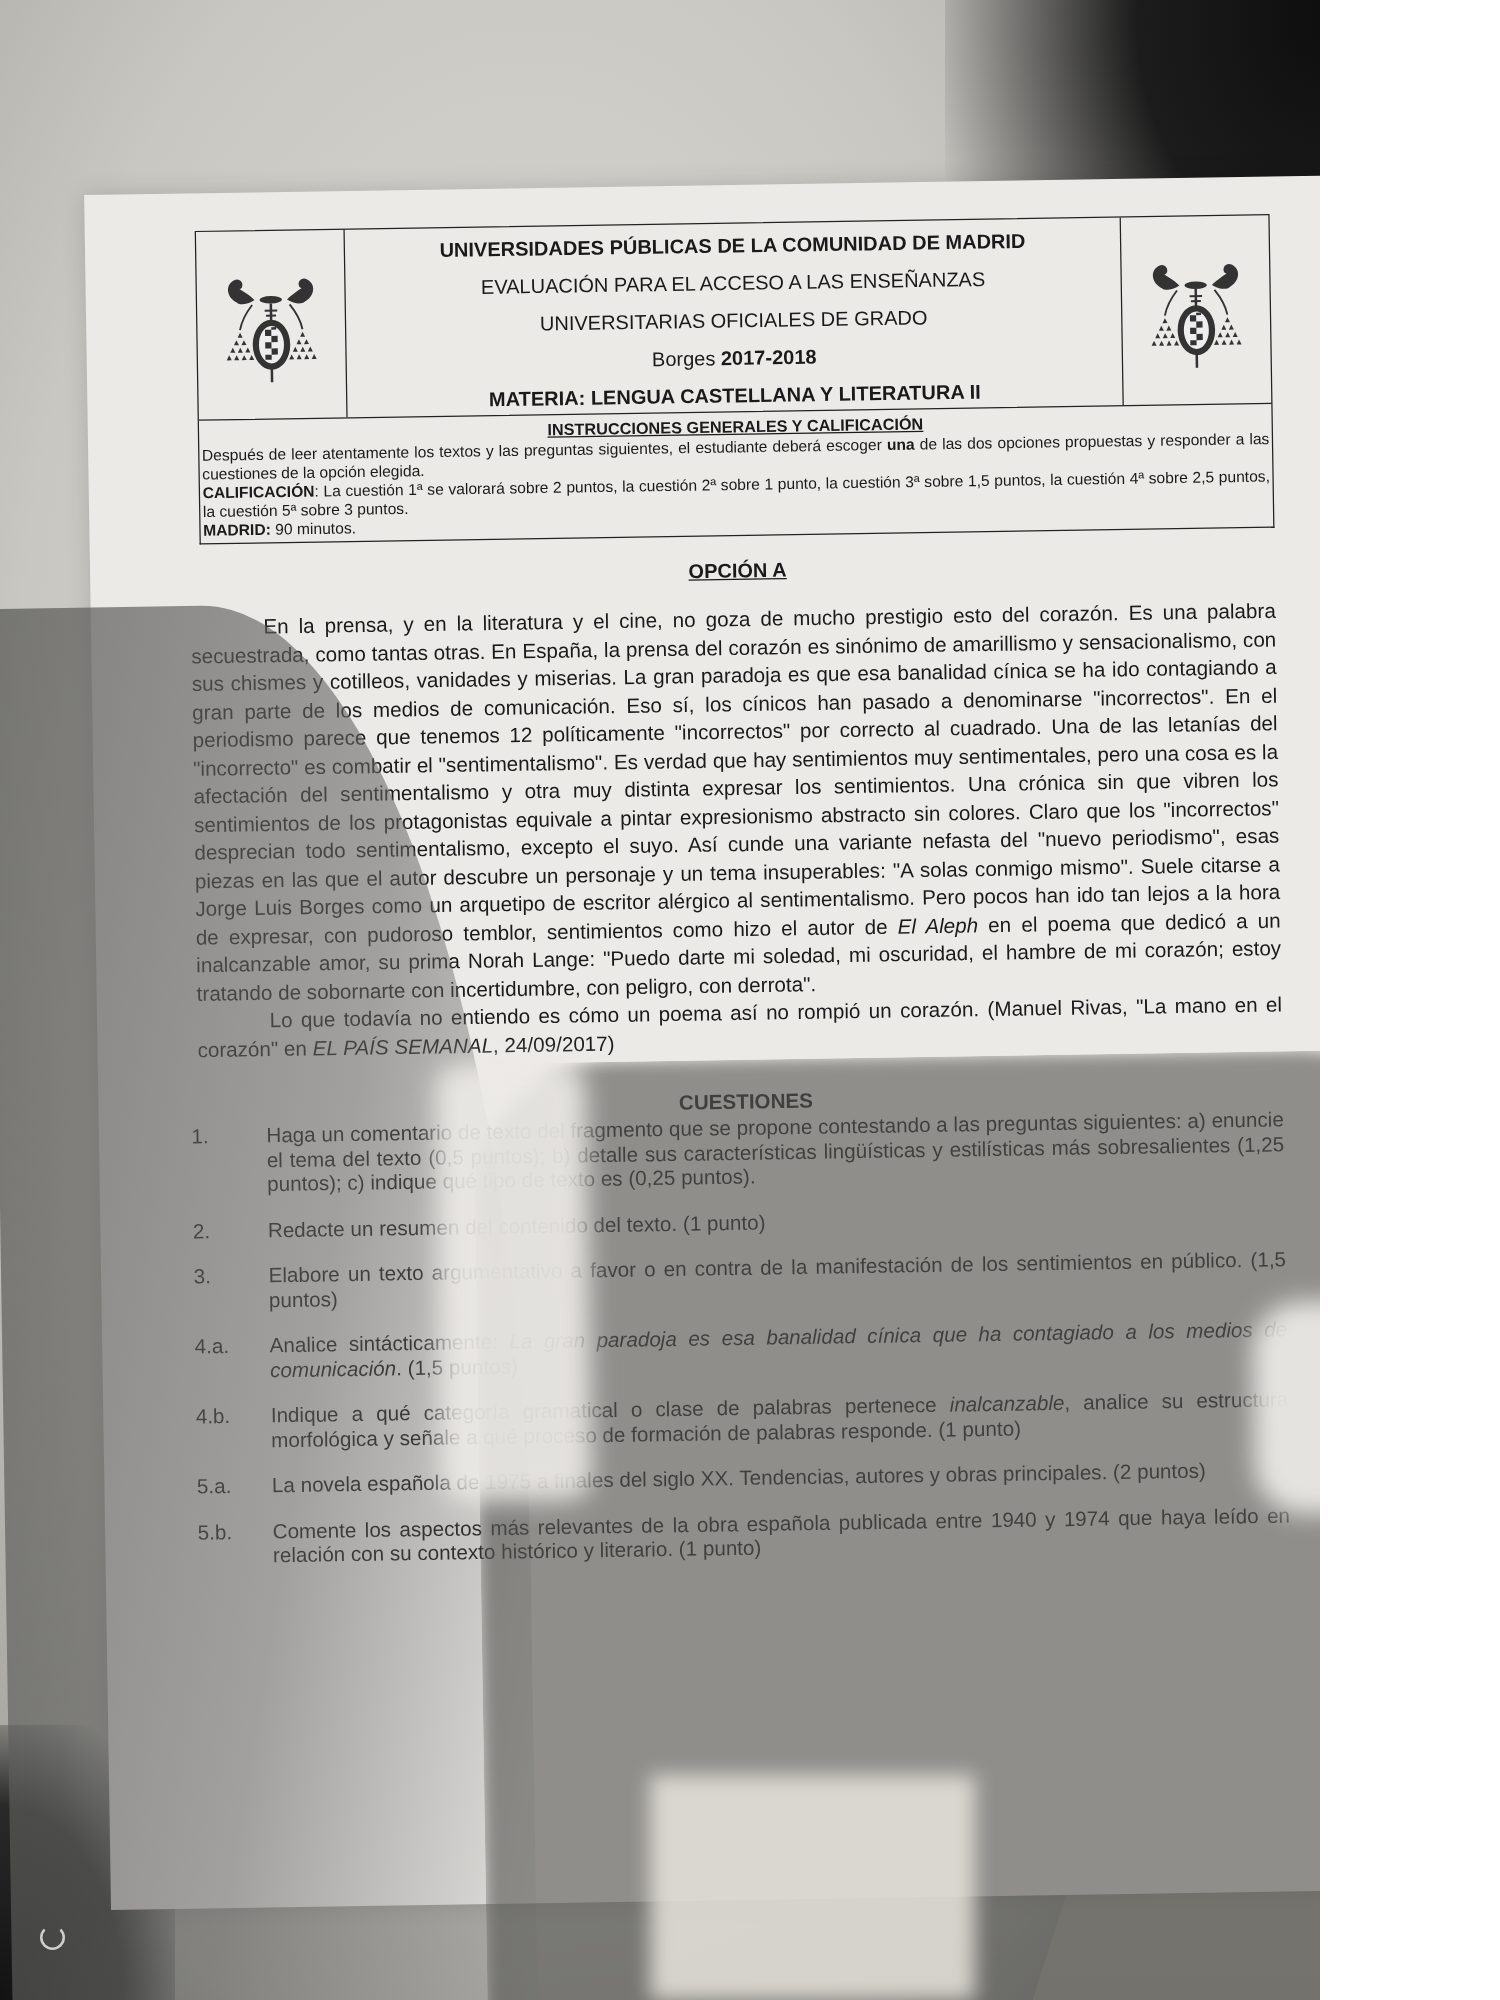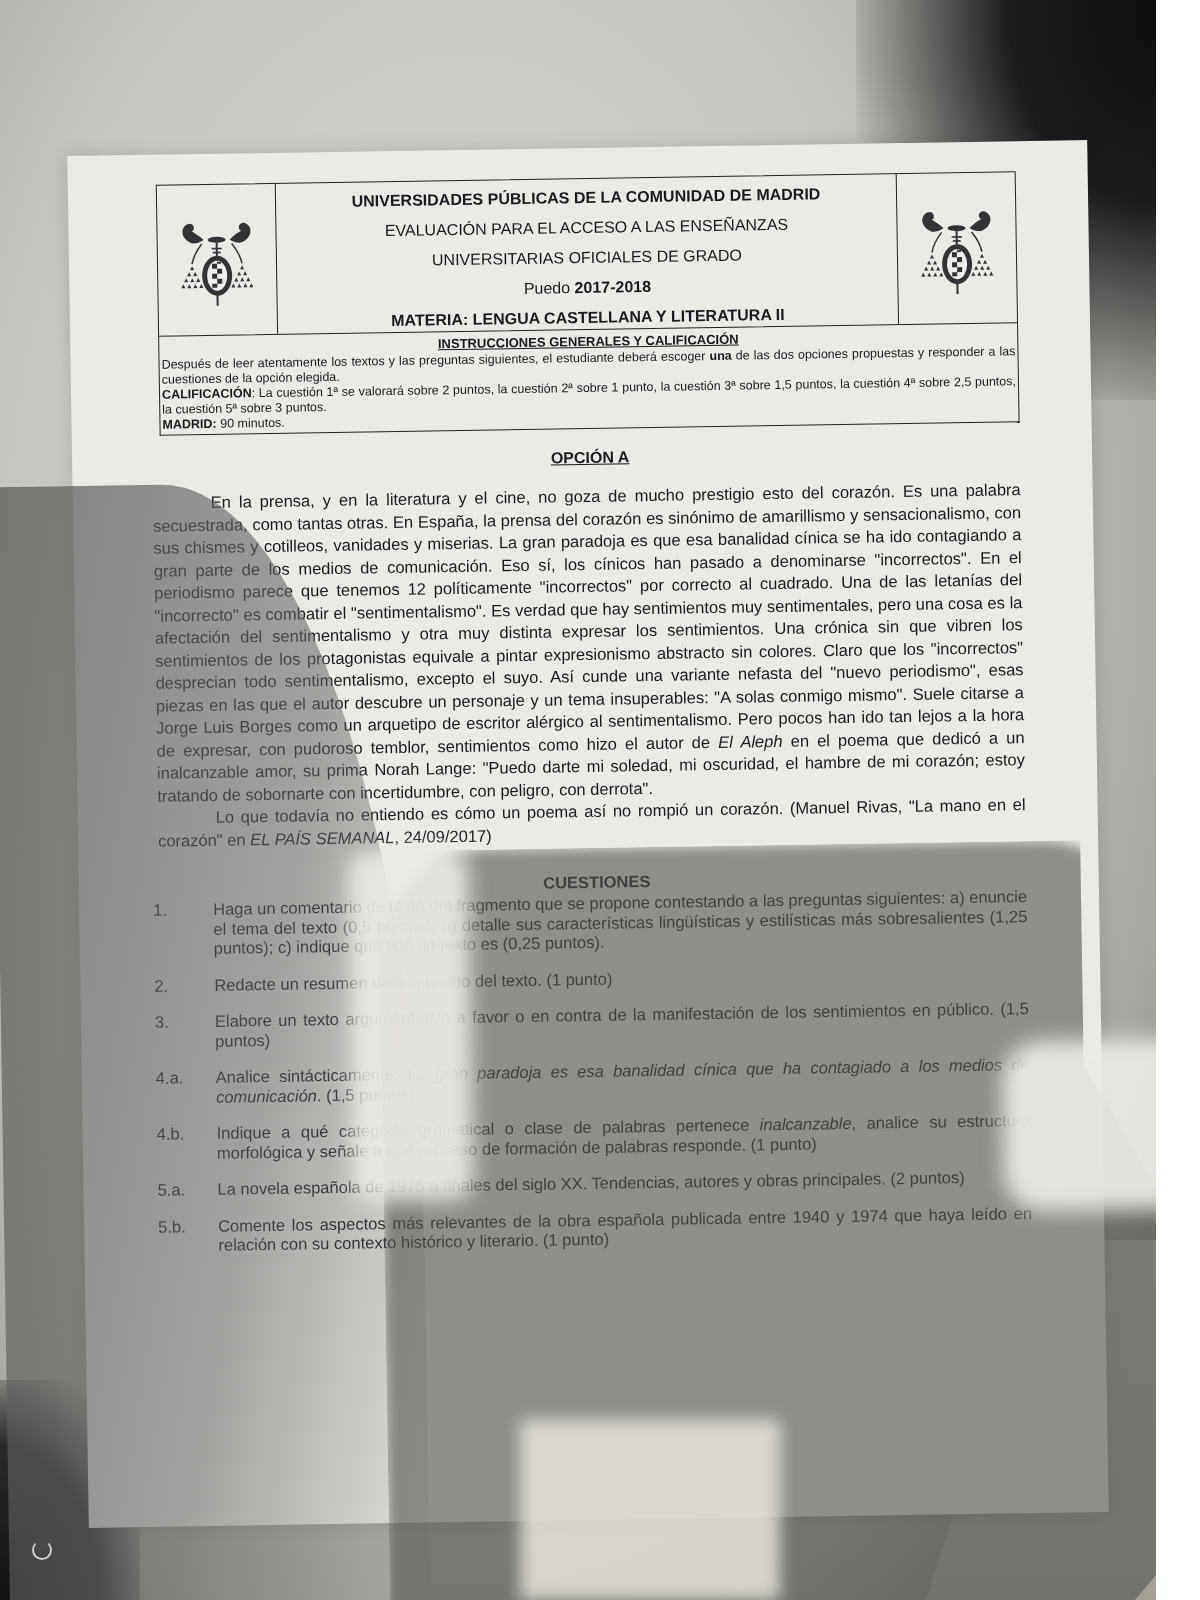--- a/index.html
+++ b/index.html
@@ -3,21 +3,21 @@
   <meta charset="utf-8">
   <style>
     html, body {
       margin: 0; padding: 0;
       width: 1200px; height: 1600px;
       overflow: hidden;
       font-family: "Liberation Sans", sans-serif;
     }
     .scene {
       position: relative;
-      width: 1156px; height: 1600px;
+      width: 1056px; height: 1600px;
       background: radial-gradient(ellipse at 40% 35%, #dcdad6 0%, #c9c7c2 45%, #a8a7a2 75%, #5c5c5a 100%);
       overflow: hidden;
     }
     .dark-corner-tr {
       position: absolute; right: -80px; top: -80px;
       width: 380px; height: 480px;
       background: radial-gradient(ellipse at 80% 20%, #0e0e0e 0%, #1c1c1c 35%, rgba(40,40,40,0) 75%);
     }
     .floor {
       position: absolute; right: 0; bottom: 0;
@@ -196,21 +196,21 @@
                 <rect x="45" y="69" width="5" height="5"></rect>
               <rect x="40" y="74" width="5" height="4"></rect>
                 <rect x="45" y="52" width="4" height="2"></rect>
             </g>
           </svg>
         </div>
         <div class="title-cell">
           <div class="l1">UNIVERSIDADES PÚBLICAS DE LA COMUNIDAD DE MADRID</div>
           <div class="l2">EVALUACIÓN PARA EL ACCESO A LAS ENSEÑANZAS</div>
           <div class="l3">UNIVERSITARIAS OFICIALES DE GRADO</div>
-          <div class="l4"><span>Puedo</span> <b>2017-2018</b></div>
+          <div class="l4"><span>Borges</span> <b>2017-2018</b></div>
           <div class="l5">MATERIA:  LENGUA CASTELLANA Y LITERATURA II</div>
         </div>
         <div class="logo-cell right">
           <svg width="90" height="100" viewBox="0 0 90 100">
             <g fill="#333">
               <path d="M18 32 C10 28 8 18 16 14 C20 12 24 16 22 20 C20 22 18 22 18 20 C22 22 28 26 32 30 C26 34 20 34 18 32 Z"></path>
               <path d="M72 32 C80 28 82 18 74 14 C70 12 66 16 68 20 C70 22 72 22 72 20 C68 22 62 26 58 30 C64 34 70 34 72 32 Z"></path>
               <ellipse cx="45" cy="30" rx="9" ry="3"></ellipse>
               <rect x="44" y="33" width="2" height="14"></rect>
               <rect x="40" y="38" width="10" height="1.6"></rect>

